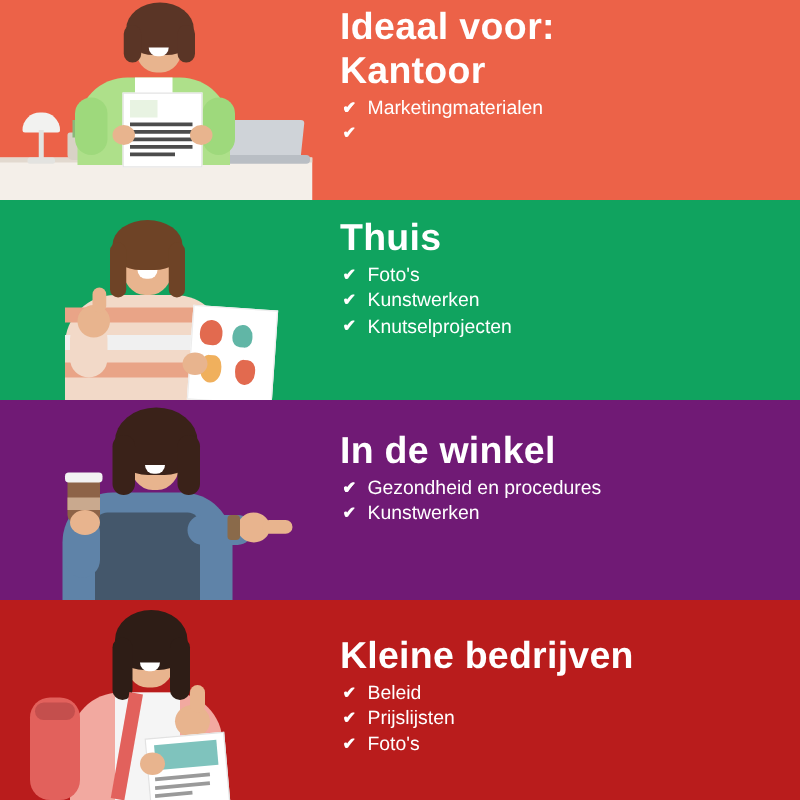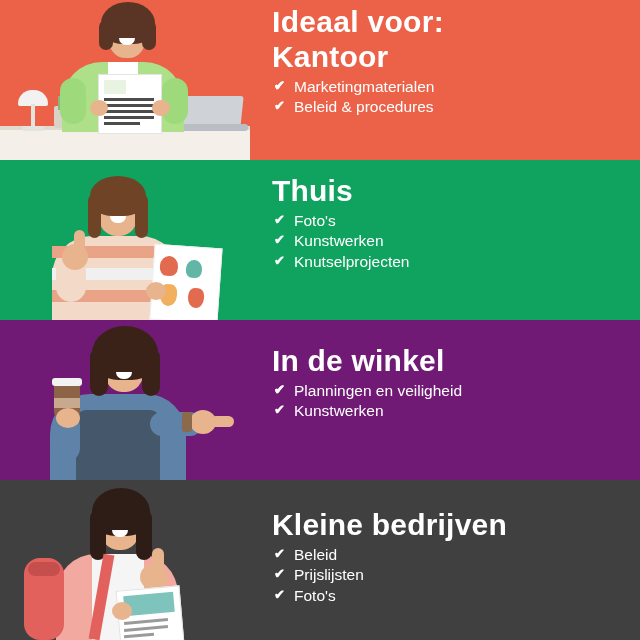--- a/index.html
+++ b/index.html
@@ -21,21 +21,21 @@
   .band {
     position: relative;
     width: 640px;
     height: 160px;
     overflow: hidden;
     box-sizing: border-box;
   }
   .band-office   { background: #ec6248; }
   .band-home     { background: #10a35f; }
   .band-store    { background: #701a75; }
-  .band-business { background: #404040; }
+  .band-business { background: #b91c1c; }
 
   
   .photo {
     position: absolute;
     left: 0;
     top: 0;
     width: 250px;
     height: 160px;
     overflow: hidden;
   }
@@ -168,21 +168,21 @@
         <div class="p-hand" style="left:90px;top:100px;width:18px;height:16px;"></div>
         <div class="p-hand" style="left:152px;top:100px;width:18px;height:16px;"></div>
       </div>
     </div>
     <div class="content">
       <div class="eyebrow">Ideaal voor:</div>
       <div class="heading">Kantoor</div>
       <ul class="bullets">
         <li><span class="tick">✔</span></li>
         <li><span class="tick">✔</span><span>Marketingmaterialen</span></li>
-        <li><span class="tick">✔</span><span>Beleid &amp; procedures</span></li>
+        <li><span class="tick">✔</span></li>
       </ul>
     </div>
   </section>
 
   <section class="band band-home">
     <div class="photo">
       <div class="photo-inner">
 
         <div class="p-body" style="left:52px;top:76px;width:128px;height:84px;background:#f2d9c8;"></div>
         <div class="obj" style="left:52px;top:86px;width:128px;height:12px;background:#e9a487;"></div>
@@ -240,21 +240,21 @@
         <div class="p-hand" style="left:190px;top:90px;width:26px;height:24px;"></div>
         <div class="obj" style="left:210px;top:96px;width:24px;height:11px;background:#e8b48e;border-radius:6px;"></div>
 
         <div class="obj" style="left:182px;top:92px;width:10px;height:20px;background:#8a6a4a;border-radius:3px;"></div>
       </div>
     </div>
     <div class="content">
       <div class="heading">In de winkel</div>
       <ul class="bullets">
         <li><span class="tick">✔</span></li>
-        <li><span class="tick">✔</span><span>Planningen en veiligheid</span></li>
+        <li><span class="tick">✔</span><span>Gezondheid en procedures</span></li>
         <li><span class="tick">✔</span><span>Kunstwerken</span></li>
       </ul>
     </div>
   </section>
 
   <section class="band band-business">
     <div class="photo">
       <div class="photo-inner">
 
         <div class="p-body" style="left:56px;top:74px;width:122px;height:86px;background:#f2a9a0;"></div>

